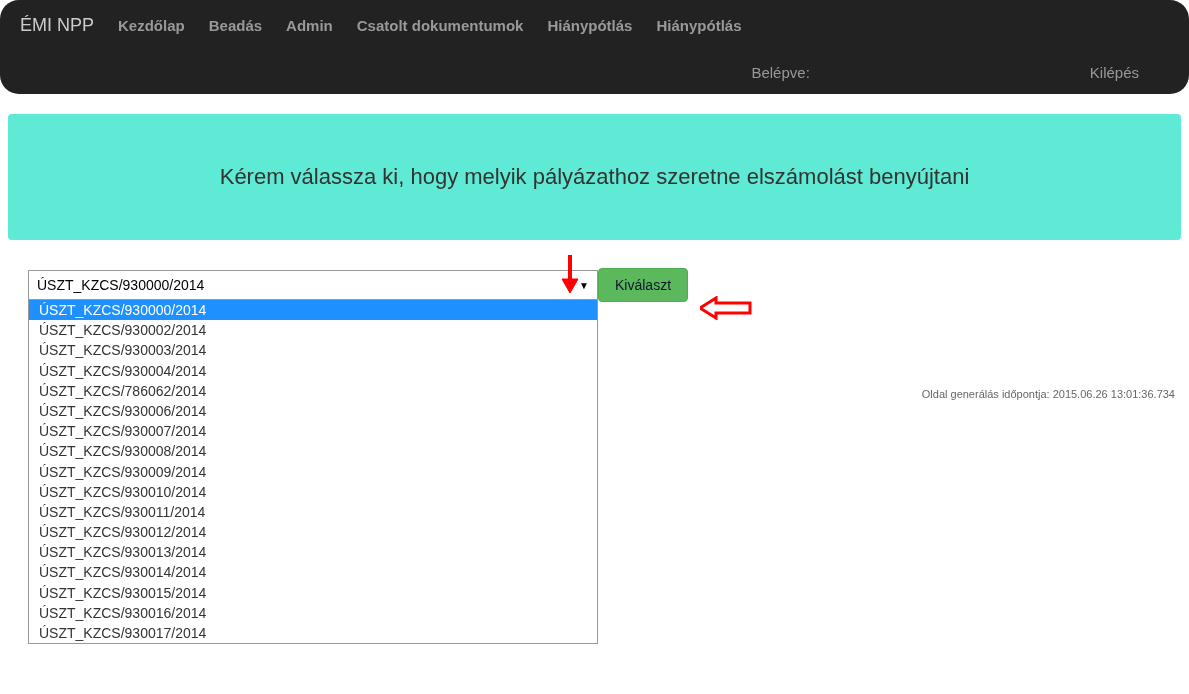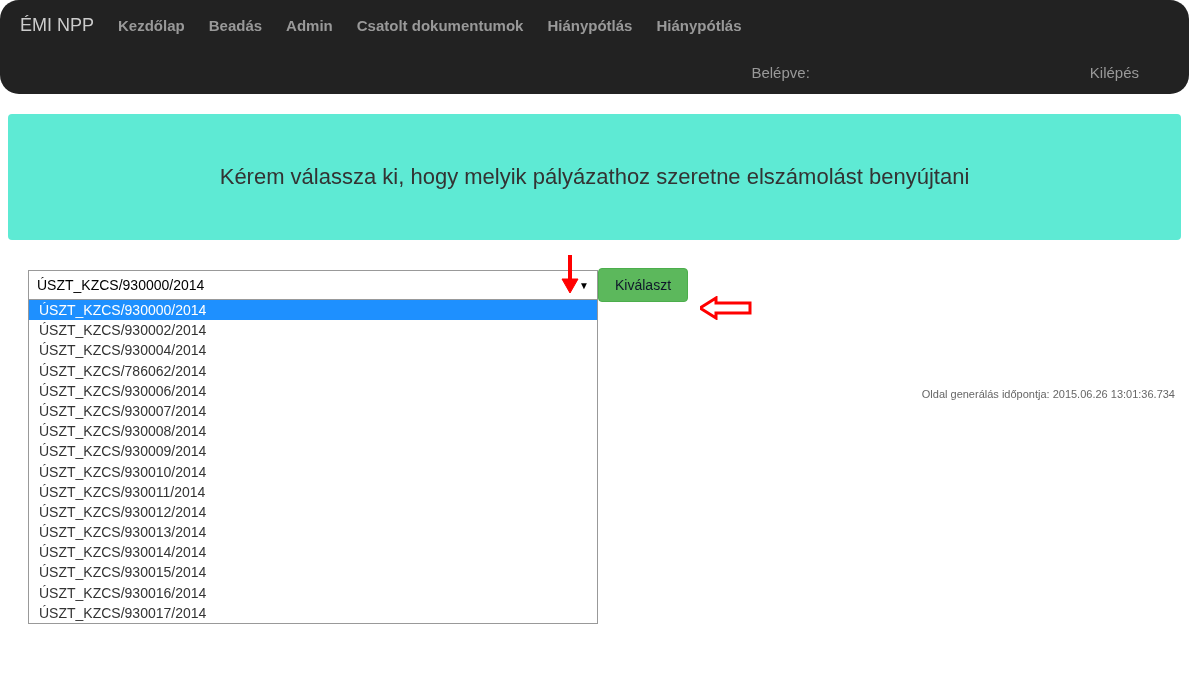--- a/index.html
+++ b/index.html
@@ -63,20 +63,21 @@
 
 <div class="form-row">
   <div class="select-wrap">
     <div class="select-box">
       <span>ÚSZT_KZCS/930000/2014</span>
       <span class="select-caret">▼</span>
     </div>
     <div class="options-panel" id="options-panel">
         <div class="option selected">ÚSZT_KZCS/930000/2014</div>
         <div class="option">ÚSZT_KZCS/930002/2014</div>
+        <div class="option">ÚSZT_KZCS/930003/2014</div>
         <div class="option">ÚSZT_KZCS/930004/2014</div>
         <div class="option">ÚSZT_KZCS/786062/2014</div>
         <div class="option">ÚSZT_KZCS/930006/2014</div>
         <div class="option">ÚSZT_KZCS/930007/2014</div>
         <div class="option">ÚSZT_KZCS/930008/2014</div>
         <div class="option">ÚSZT_KZCS/930009/2014</div>
         <div class="option">ÚSZT_KZCS/930010/2014</div>
         <div class="option">ÚSZT_KZCS/930011/2014</div>
         <div class="option">ÚSZT_KZCS/930012/2014</div>
         <div class="option">ÚSZT_KZCS/930013/2014</div>

